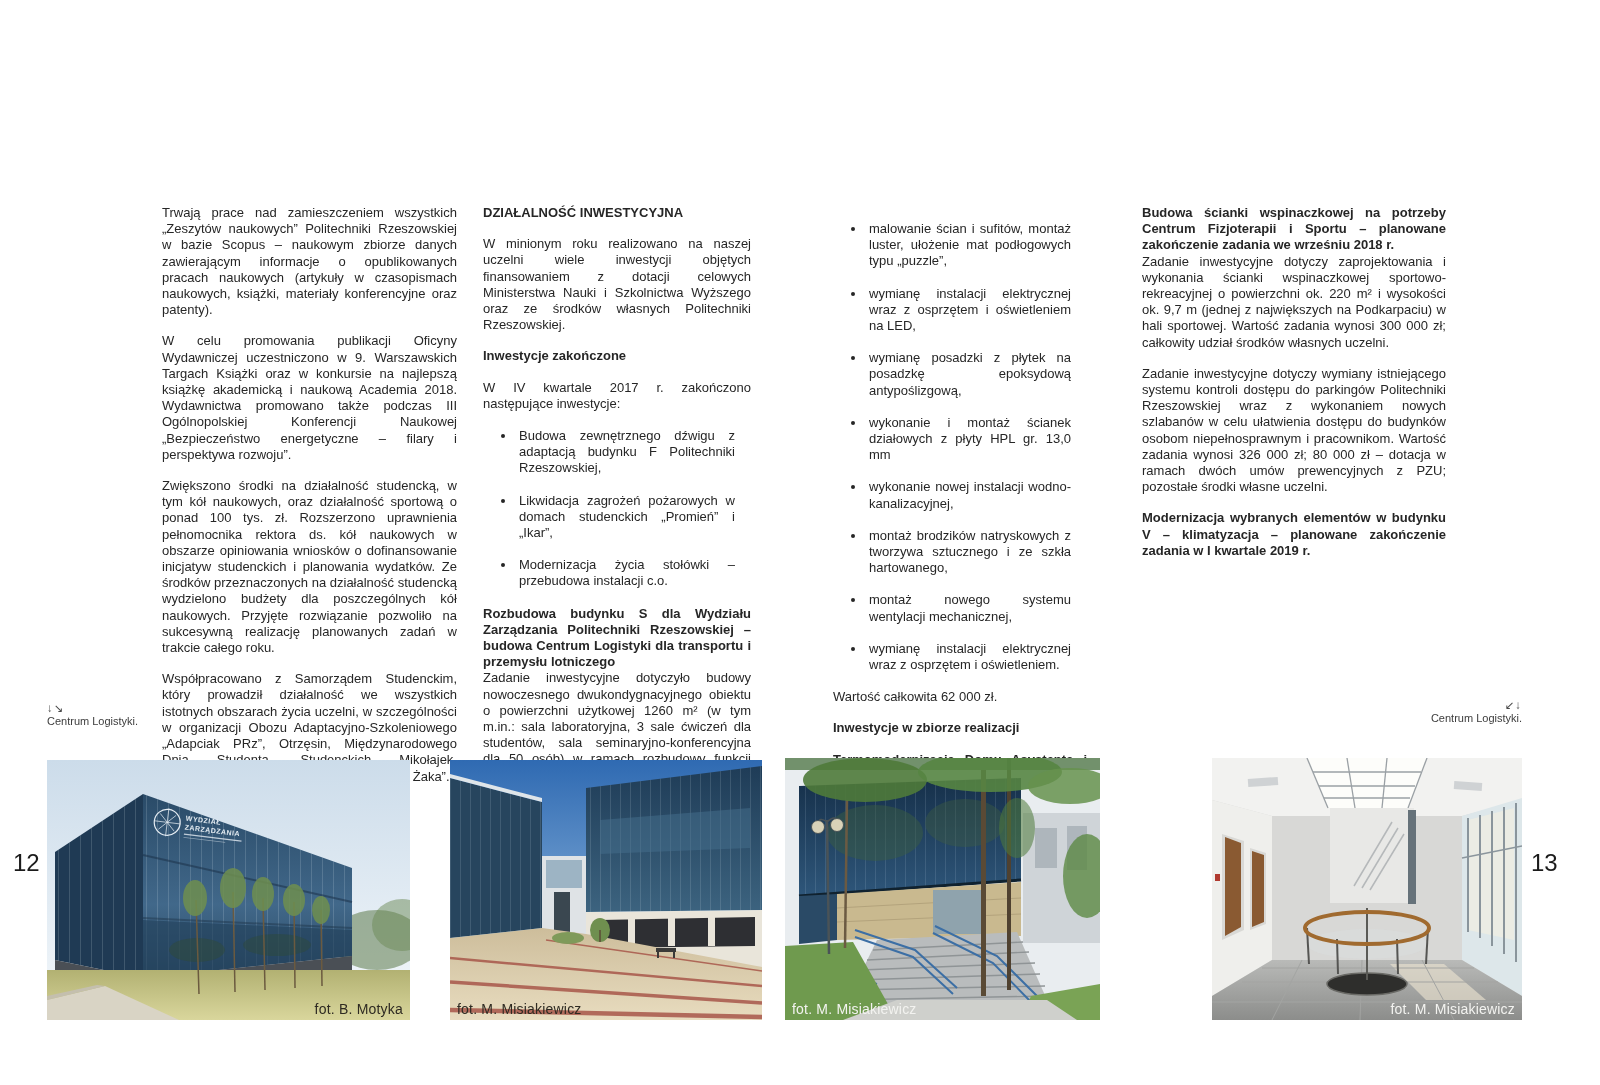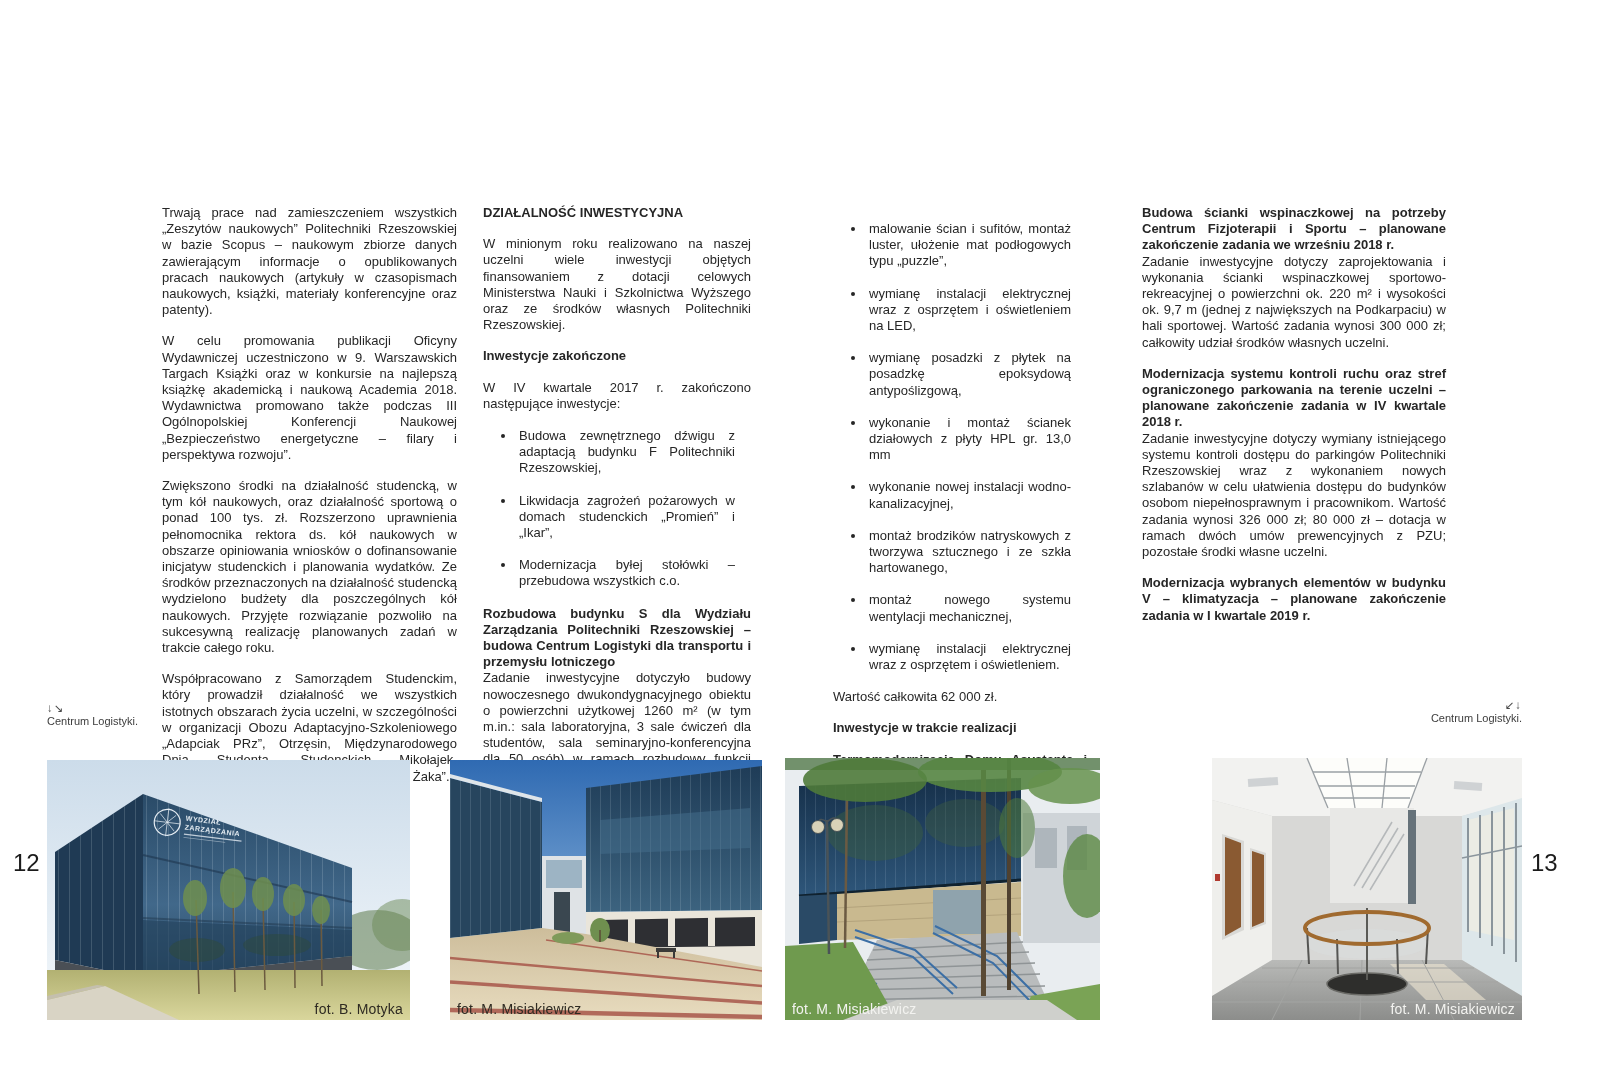--- a/index.html
+++ b/index.html
@@ -54,45 +54,44 @@
     <p class="blk p">Współpracowano z Samorządem Studenckim, który prowadził działalność we wszystkich istotnych obszarach życia uczelni, w szczególności w organizacji Obozu Adaptacyjno-Szkoleniowego „Adapciak PRz”, Otrzęsin, Międzynarodowego Dnia Studenta, Studenckich Mikołajek, Rzeszowskich Juwenaliów, akcji „Pokój dla Żaka”.</p>
   </div>
 <div class="col" id="col2" style="left:483px;width:268px">
     <p class="blk sub">DZIAŁALNOŚĆ INWESTYCYJNA</p>
     <p class="blk p">W minionym roku realizowano na naszej uczelni wiele inwestycji objętych finansowaniem z dotacji celowych Ministerstwa Nauki i Szkolnictwa Wyższego oraz ze środków własnych Politechniki Rzeszowskiej.</p>
     <p class="blk sub">Inwestycje zakończone</p>
     <p class="blk pt">W IV kwartale 2017 r. zakończono następujące inwestycje:</p>
     <ul class="blk ul">
       <li>Budowa zewnętrznego dźwigu z adaptacją budynku F Politechniki Rzeszowskiej,</li>
       <li>Likwidacja zagrożeń pożarowych w domach studenckich „Promień” i „Ikar”,</li>
-      <li>Modernizacja byłej stołówki – przebudowa wszystkich c.o.</li>
+      <li>Modernizacja życia stołówki – przebudowa instalacji c.o.</li>
     </ul>
     <p class="blk h">Rozbudowa budynku S dla Wydziału Zarządzania Politechniki Rzeszowskiej – budowa Centrum Logistyki dla transportu i przemysłu lotniczego</p>
     <p class="blk p">Zadanie inwestycyjne dotyczyło budowy nowoczesnego dwukondygnacyjnego obiektu o powierzchni użytkowej 1260 m² (w tym m.in.: sala laboratoryjna, 3 sale ćwiczeń dla studentów, sala seminaryjno-konferencyjna dla 50 osób) w ramach rozbudowy funkcji dydaktycznej Wydziału Zarządzania. Wartość całkowita inwestycji 10 360 000 zł; udział dotacji celowej Ministerstwa Nauki i Szkolnictwa Wyższego 7 900 000 zł.</p>
   </div>
 <div class="col" id="col3" style="left:833px;width:254px">
     <ul class="blk ult">
       <li>malowanie ścian i sufitów, montaż luster, ułożenie mat podłogowych typu „puzzle”,</li>
       <li>wymianę instalacji elektrycznej wraz z osprzętem i oświetleniem na LED,</li>
       <li>wymianę posadzki z płytek na posadzkę epoksydową antypoślizgową,</li>
       <li>wykonanie i montaż ścianek działowych z płyty HPL gr. 13,0 mm</li>
       <li>wykonanie nowej instalacji wodno-kanalizacyjnej,</li>
       <li>montaż brodzików natryskowych z tworzywa sztucznego i ze szkła hartowanego,</li>
       <li>montaż nowego systemu wentylacji mechanicznej,</li>
       <li>wymianę instalacji elektrycznej wraz z osprzętem i oświetleniem.</li>
     </ul>
     <p class="blk p">Wartość całkowita 62 000 zł.</p>
-    <p class="blk sub">Inwestycje w trakcie realizacji</p>
+    <p class="blk sub">Inwestycje w zbiorze realizacji</p>
     <p class="blk h">Termomodernizacja Domu Asystenta i przebudowa instalacji c.w.u. – planowane zakończenie zadania w III kwartale 2018 r.</p>
     <p class="blk p">Zadanie obejmuje wykonanie i doprowadzenie węzła c.w.u. do wszystkich mieszkań, modernizację oświetlenia na korytarzach, modernizację przyłącza energetycznego, wyposażenie każdego mieszkania w kuchenkę elektryczną</p>
   </div>
 <div class="col" id="col4" style="left:1142px;width:304px">
     <p class="blk h">Budowa ścianki wspinaczkowej na potrzeby Centrum Fizjoterapii i Sportu – planowane zakończenie zadania we wrześniu 2018 r.</p>
     <p class="blk p">Zadanie inwestycyjne dotyczy zaprojektowania i wykonania ścianki wspinaczkowej sportowo-rekreacyjnej o powierzchni ok. 220 m² i wysokości ok. 9,7 m (jednej z największych na Podkarpaciu) w hali sportowej. Wartość zadania wynosi 300 000 zł; całkowity udział środków własnych uczelni.</p>
-    <p class="blk h">Modernizacja systemu kontroli ruchu oraz stref ograniczonego parkowania na terenie uczelni – planowane zakończenie zadania w IV kwartale 2018 r.</p>
     <p class="blk p">Zadanie inwestycyjne dotyczy wymiany istniejącego systemu kontroli dostępu do parkingów Politechniki Rzeszowskiej wraz z wykonaniem nowych szlabanów w celu ułatwienia dostępu do budynków osobom niepełnosprawnym i pracownikom. Wartość zadania wynosi 326 000 zł; 80 000 zł – dotacja w ramach dwóch umów prewencyjnych z PZU; pozostałe środki własne uczelni.</p>
     <p class="blk h">Modernizacja wybranych elementów w budynku V – klimatyzacja – planowane zakończenie zadania w I kwartale 2019 r.</p>
   </div>
 
 <figure class="photo" style="left:47px;top:760px;width:363px;height:260px">
   <svg width="363" height="260" viewBox="0 0 363 260">
     <defs>
       <linearGradient id="p1sky" x1="0" y1="0" x2="0" y2="1">
         <stop offset="0" stop-color="#ccdcea"></stop>
           <stop offset="1" stop-color="#f4f8fb"></stop>

